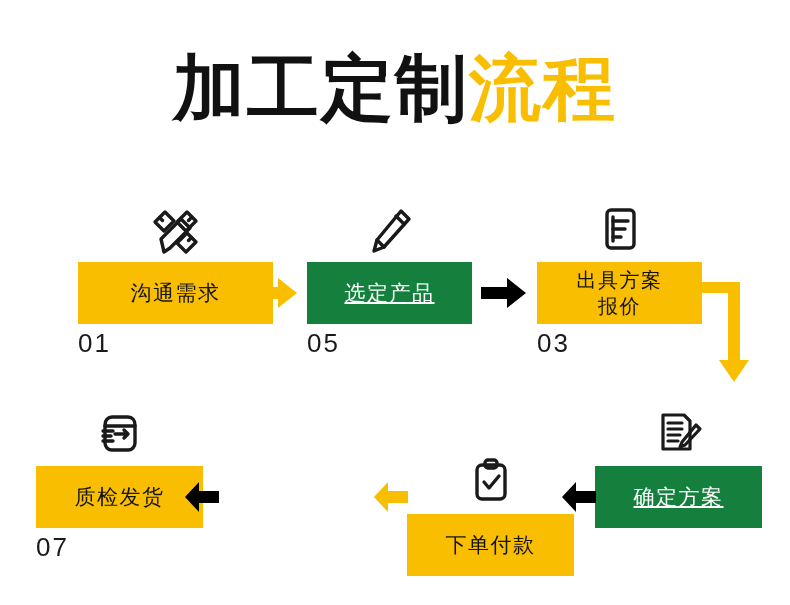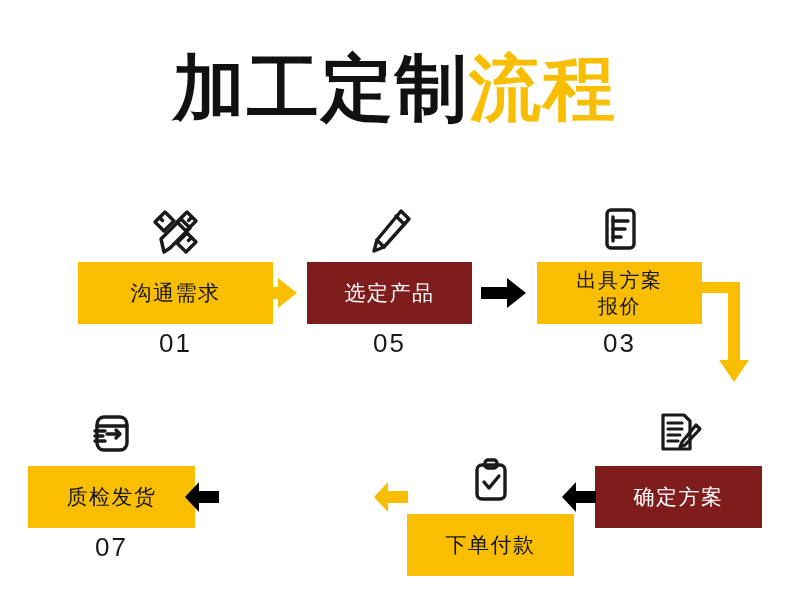--- a/index.html
+++ b/index.html
@@ -57,35 +57,34 @@
     position: relative;
     width: 100%;
     height: 62px;
     display: flex;
     flex-direction: column;
     align-items: center;
     justify-content: center;
     box-sizing: border-box;
   }
   .step-box.yellow { background: #FABE00; color: #141414; }
-  .step-box.black  { background: #7f1d1d; color: #ffffff; }
+  .step-box.black  { background: #15803d; color: #ffffff; text-decoration: underline; }
   .step-label {
     font-size: 21px;
     line-height: 1.28;
     letter-spacing: 1.5px;
     text-align: center;
     white-space: nowrap;
   }
   .step-label.two-line { font-size: 20px; line-height: 1.3; }
   .step-num {
     position: absolute;
     left: 0;
     top: 100%;
     width: 100%;
-    text-align: center;
     font-size: 26px;
     color: #1a1a1a;
     letter-spacing: 2px;
     padding-top: 4px;
     font-family: "Liberation Sans", "DejaVu Sans", sans-serif;
   }
 
   
   .arrow {
     position: absolute;
@@ -93,21 +92,21 @@
   .arrow svg { display: block; }
 
   
   #step-01 { left: 78px;  top: 262px; width: 195px; }
   #step-02 { left: 307px; top: 262px; width: 165px; }
   #step-03 { left: 537px; top: 262px; width: 165px; }
   
   #step-04 { left: 595px; top: 466px; width: 167px; }
   #step-05 { left: 407px; top: 466px; width: 167px; margin-top: 48px; }
   #step-06 { left: 216px; top: 466px; width: 167px; }
-  #step-07 { left: 28px;  top: 466px; width: 167px; }
+  #step-07 { left: 36px;  top: 466px; width: 167px; }
 
   #arrow-1-2 { left: 252px; top: 278px; }
   #arrow-2-3 { left: 481px; top: 278px; }
   #arrow-3-4 { left: 700px; top: 282px; }
   #arrow-4-5 { left: 562px; top: 482px; }
   #arrow-5-6 { left: 374px; top: 482px; }
   #arrow-6-7 { left: 185px; top: 482px; }
 </style>
 </head>
 <body>

